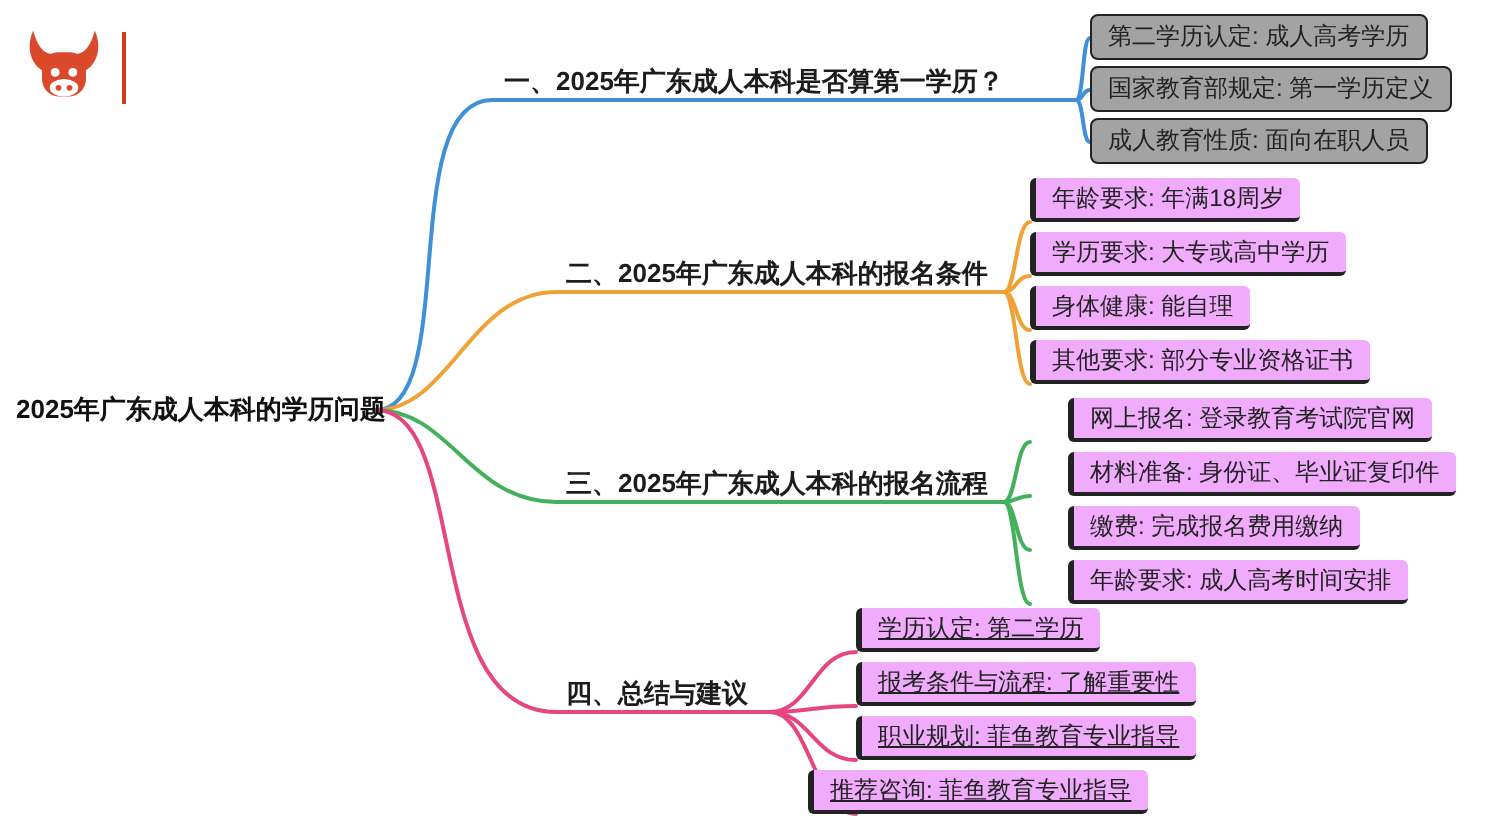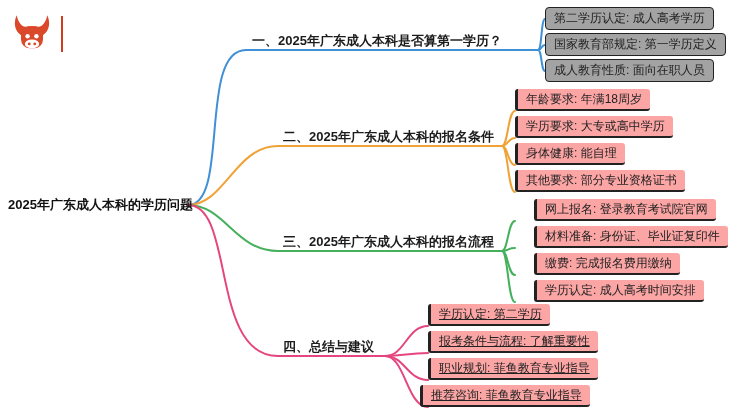--- a/index.html
+++ b/index.html
@@ -6,21 +6,21 @@
   .stage{
     position:relative;width:750px;height:410px;background:#ffffff;overflow:hidden;
     font-family:"Liberation Sans","DejaVu Sans",sans-serif;
   }
   svg.connectors{position:absolute;left:0;top:0;}
   .node{position:absolute;white-space:nowrap;}
   .root-label{font-size:13px;font-weight:bold;color:#111;line-height:16px;}
   .branch-label{font-size:13px;font-weight:bold;color:#1c1c1c;line-height:16px;}
   .child{font-size:12px;color:#222;}
   .child.outline{border:1px solid;border-radius:4px;background:#a3a3a3;height:21px;line-height:21px;padding:0 8px;}
-  .child.uline{background:#fca5a5;border-bottom:2px solid;border-left:3px solid;border-radius:3px;height:20px;line-height:20px;padding:0 8px;}
+  .child.uline{background:#f0abfc;border-bottom:2px solid;border-left:3px solid;border-radius:3px;height:20px;line-height:20px;padding:0 8px;}
   .c1{border-color:#3f90d6;}
   .c2{border-color:#f0a236;}
   .c3{border-color:#45b05c;margin-left:19px;}
   .c4{border-color:#e5467f;text-decoration:underline;}
   
   .logo{position:absolute;left:10px;top:12px;display:flex;align-items:center;gap:7px;}
   .logo-divider{width:2px;height:36px;background:#d23c1e;}
   .logo-title{font-size:15px;font-weight:bold;color:#c63b1e;line-height:19px;}
   .logo-domain{font-size:11px;color:#2f9e44;text-align:center;line-height:14px;letter-spacing:.3px;}
 </style>
@@ -88,20 +88,20 @@
   <div class="node child outline c1" style="left:545px;top:59px">成人教育性质: 面向在职人员</div>
 
   <div class="node child uline c2" style="left:515px;top:89px">年龄要求: 年满18周岁</div>
   <div class="node child uline c2" style="left:515px;top:116px">学历要求: 大专或高中学历</div>
   <div class="node child uline c2" style="left:515px;top:143px">身体健康: 能自理</div>
   <div class="node child uline c2" style="left:515px;top:170px">其他要求: 部分专业资格证书</div>
 
   <div class="node child uline c3" style="left:515px;top:199px">网上报名: 登录教育考试院官网</div>
   <div class="node child uline c3" style="left:515px;top:226px">材料准备: 身份证、毕业证复印件</div>
   <div class="node child uline c3" style="left:515px;top:253px">缴费: 完成报名费用缴纳</div>
-  <div class="node child uline c3" style="left:515px;top:280px">学历认定: 成人高考时间安排</div>
+  <div class="node child uline c3" style="left:515px;top:280px">年龄要求: 成人高考时间安排</div>
 
   <div class="node child uline c4" style="left:428px;top:304px">学历认定: 第二学历</div>
   <div class="node child uline c4" style="left:428px;top:331px">报考条件与流程: 了解重要性</div>
   <div class="node child uline c4" style="left:428px;top:358px">职业规划: 菲鱼教育专业指导</div>
-  <div class="node child uline c4" style="left:420px;top:385px">推荐咨询: 菲鱼教育专业指导</div>
+  <div class="node child uline c4" style="left:404px;top:385px">推荐咨询: 菲鱼教育专业指导</div>
 
 </div>
 
 </body></html>

